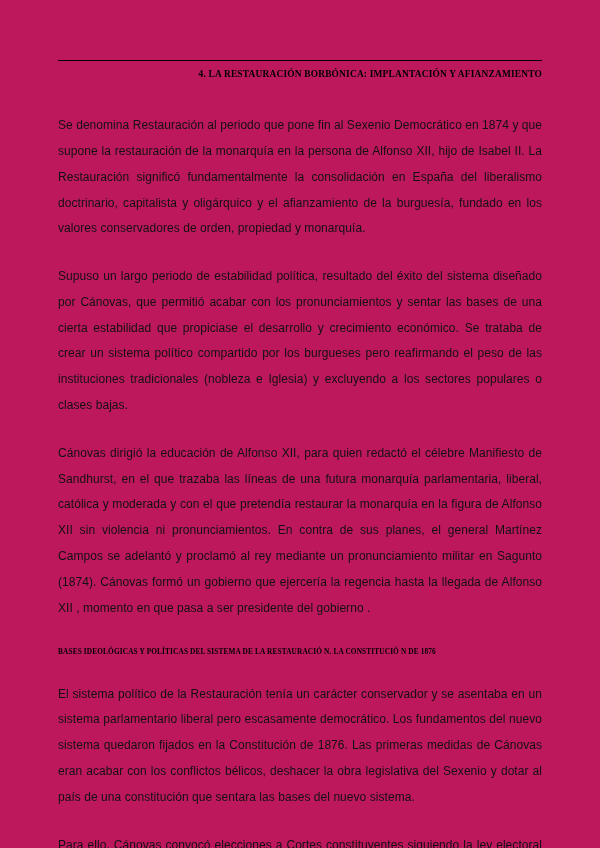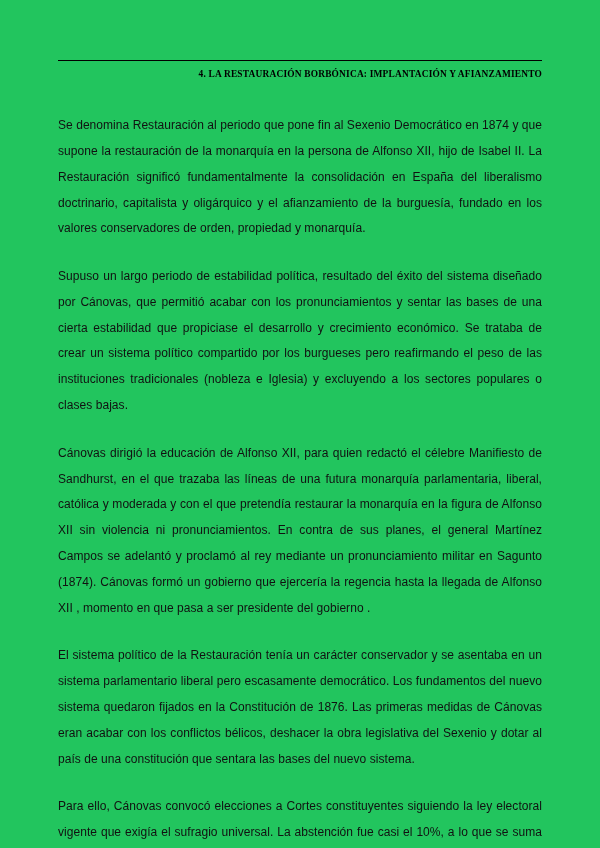--- a/index.html
+++ b/index.html
@@ -11,21 +11,21 @@
     width: 600px;
     height: 848px;
     font-family: "Liberation Sans", sans-serif;
     color: #000000;
     overflow: hidden;
   }
   .page {
     position: relative;
     width: 600px;
     height: 848px;
-    background: #22c55e;
+    background: #be185d;
     box-sizing: border-box;
     padding: 60px 58px 40px 58px;
   }
   .title-block {
     margin: 0 0 30px 0;
   }
   .title-line {
     font-family: "Liberation Serif", serif;
     font-weight: bold;
     font-size: 9.4px;
@@ -66,17 +66,18 @@
 <div class="page">
 
   <div class="title-block">
     <div class="title-line title-line-1">4. LA RESTAURACIÓN BORBÓNICA: IMPLANTACIÓN Y AFIANZAMIENTO</div>
   </div>
 
   <p class="para">Se denomina Restauración al periodo que pone fin al Sexenio Democrático en 1874 y que supone la restauración de la monarquía en la persona de Alfonso XII, hijo de Isabel II. La Restauración significó fundamentalmente la consolidación en España del liberalismo doctrinario, capitalista y oligárquico y el afianzamiento de la burguesía, fundado en los valores conservadores de orden, propiedad y monarquía.</p>
   <p class="para">Supuso un largo periodo de estabilidad política, resultado del éxito del sistema diseñado por Cánovas, que permitió acabar con los pronunciamientos y sentar las bases de una cierta estabilidad que propiciase el desarrollo y crecimiento económico. Se trataba de crear un sistema político compartido por los burgueses pero reafirmando el peso de las instituciones tradicionales (nobleza e Iglesia) y excluyendo a los sectores populares o clases bajas.</p>
   <p class="para">Cánovas dirigió la educación de Alfonso XII, para quien redactó el célebre Manifiesto de Sandhurst, en el que trazaba las líneas de una futura monarquía parlamentaria, liberal, católica y moderada y con el que pretendía restaurar la monarquía en la figura de Alfonso XII sin violencia ni pronunciamientos. En contra de sus planes, el general Martínez Campos se adelantó y proclamó al rey mediante un pronunciamiento militar en Sagunto (1874). Cánovas formó un gobierno que ejercería la regencia hasta la llegada de Alfonso XII , momento en que pasa a ser presidente del gobierno .</p>
 
+  <h2 class="subhead">BASES IDEOLÓGICAS Y POLÍTICAS DEL SISTEMA DE LA RESTAURACIÓ N. LA CONSTITUCIÓ N DE 1876</h2>
 
   <p class="para">El sistema político de la Restauración tenía un carácter conservador y se asentaba en un sistema parlamentario liberal pero escasamente democrático. Los fundamentos del nuevo sistema quedaron fijados en la Constitución de 1876. Las primeras medidas de Cánovas eran acabar con los conflictos bélicos, deshacer la obra legislativa del Sexenio y dotar al país de una constitución que sentara las bases del nuevo sistema.</p>
   <p class="para">Para ello, Cánovas convocó elecciones a Cortes constituyentes siguiendo la ley electoral vigente que exigía el sufragio universal. La abstención fue casi el 10%, a lo que se suma la manipulación de las elecciones para asegurar una amplia mayoría a los candidatos canovistas.</p>
 
 </div>
 
 </body></html>

